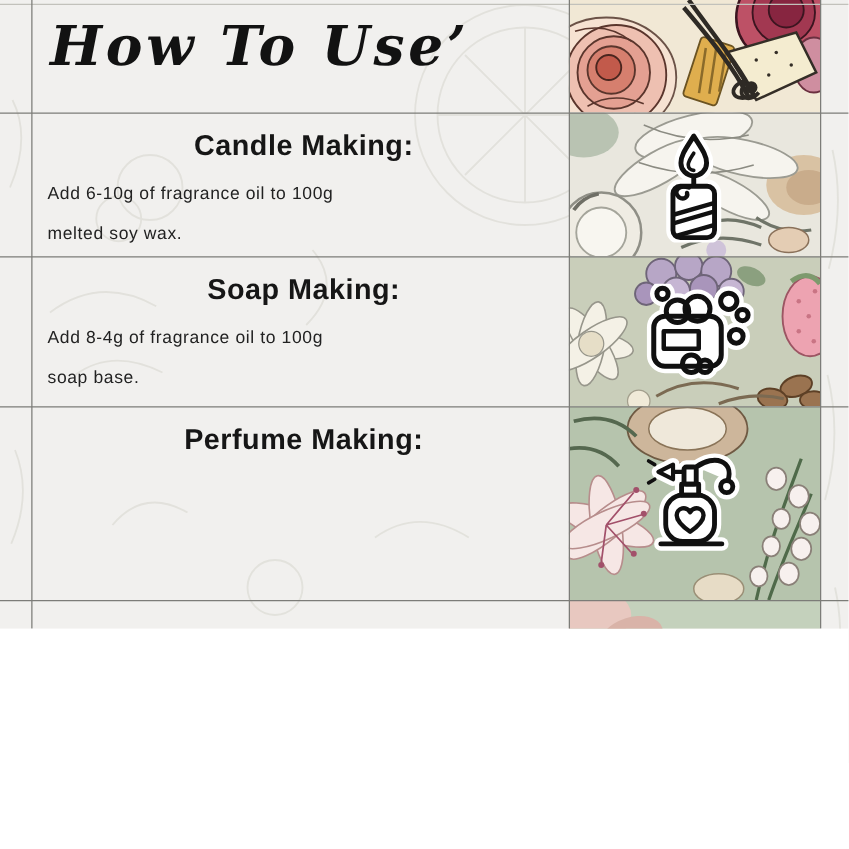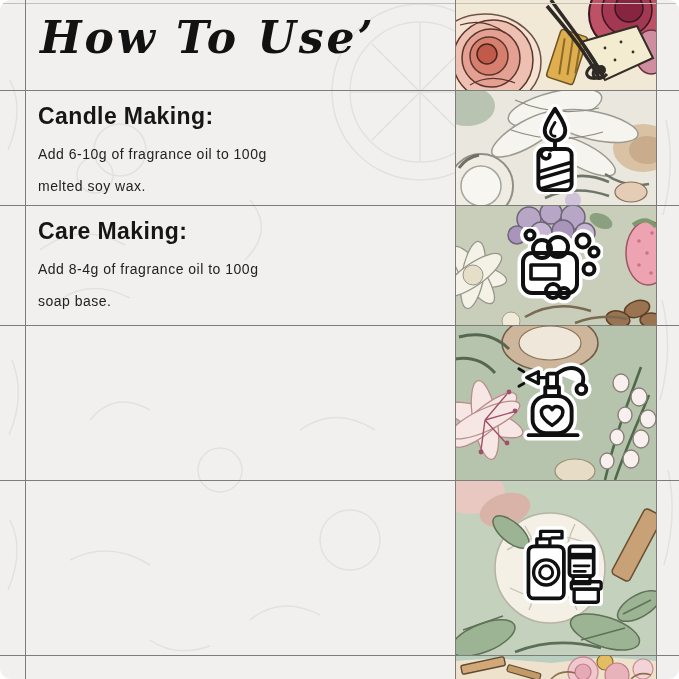--- a/index.html
+++ b/index.html
@@ -1,27 +1,27 @@
 <!DOCTYPE html>
 <html><head>
 <meta charset="utf-8">
 <style>
   html,body{margin:0;padding:0;background:#fff;}
-  .stage{position:relative;width:679px;height:679px;overflow:hidden;
-         background:#f1f0ee;font-family:"Liberation Sans",sans-serif;color:#1f1f1f;border-radius:11px;}
+  .stage{position:relative;width:679px;height:503px;overflow:hidden;
+         background:#f1f0ee;font-family:"Liberation Sans",sans-serif;color:#1f1f1f;}
   .bg-doodles{position:absolute;inset:0;pointer-events:none;}
   .hline{position:absolute;left:0;width:679px;height:0;border-top:1px solid #7c7c78;}
   .hline.faint{border-top:1px solid #c2c1bb;}
   .vline{position:absolute;top:0;bottom:0;width:0;border-left:1px solid #7c7c78;}
   .title{position:absolute;left:40px;top:12px;margin:0;
          font-family:"DejaVu Serif","Liberation Serif",serif;
          font-style:italic;font-weight:600;font-size:44px;letter-spacing:3px;color:#121212;}
   .sec{position:absolute;left:0;width:448px;padding:12px 0 0 38px;box-sizing:border-box;}
   .sec h2{margin:0 0 8px 0;font-size:23px;line-height:28px;font-weight:700;
-          letter-spacing:.4px;color:#161616;}
+          letter-spacing:.4px;color:#161616;text-align:center;}
   .sec p{margin:0;font-size:14px;line-height:32px;letter-spacing:.5px;
          white-space:pre-line;color:#222;}
   .art-col{position:absolute;left:455px;top:0;width:201px;height:679px;}
   .panel{position:absolute;left:0;width:201px;overflow:hidden;}
   .panel svg.art{display:block;}
   .badge{position:absolute;}
   .badge svg{display:block;}
   .halo{stroke:#ffffff;stroke-width:11;fill:#ffffff;stroke-linejoin:round;stroke-linecap:round;}
   .ink{stroke:#101010;stroke-width:4;fill:none;stroke-linejoin:round;stroke-linecap:round;}
 </style>
@@ -46,25 +46,26 @@
   </svg>
 
   <h1 class="title">How To Use’</h1>
 
   <div class="sec" style="top:90px;height:115px;">
     <h2>Candle Making:</h2>
     <p>Add 6-10g of fragrance oil to 100g
 melted soy wax.</p>
   </div>
   <div class="sec" style="top:205px;height:120px;">
-    <h2>Care Making:</h2>
+    <h2>Soap Making:</h2>
     <p>Add 8-4g of fragrance oil to 100g
 soap base.</p>
   </div>
   <div class="sec" style="top:325px;height:155px;">
+    <h2>Perfume Making:</h2>
   </div>
 
   <div class="art-col">
 
     <div class="panel" style="top:0;height:90px;">
       <svg class="art" width="201" height="90" viewBox="0 0 201 90">
         <rect width="201" height="90" fill="#f1e8d5"></rect>
         <ellipse cx="30" cy="62" rx="56" ry="48" fill="#f6e2d2" stroke="#6b5247" stroke-width="1.5"></ellipse>
         <circle cx="38" cy="60" r="40" fill="#eec0b1" stroke="#5a352c" stroke-width="1.5"></circle>
         <circle cx="36" cy="58" r="29" fill="#e4a092" stroke="#5a352c" stroke-width="1.5"></circle>

